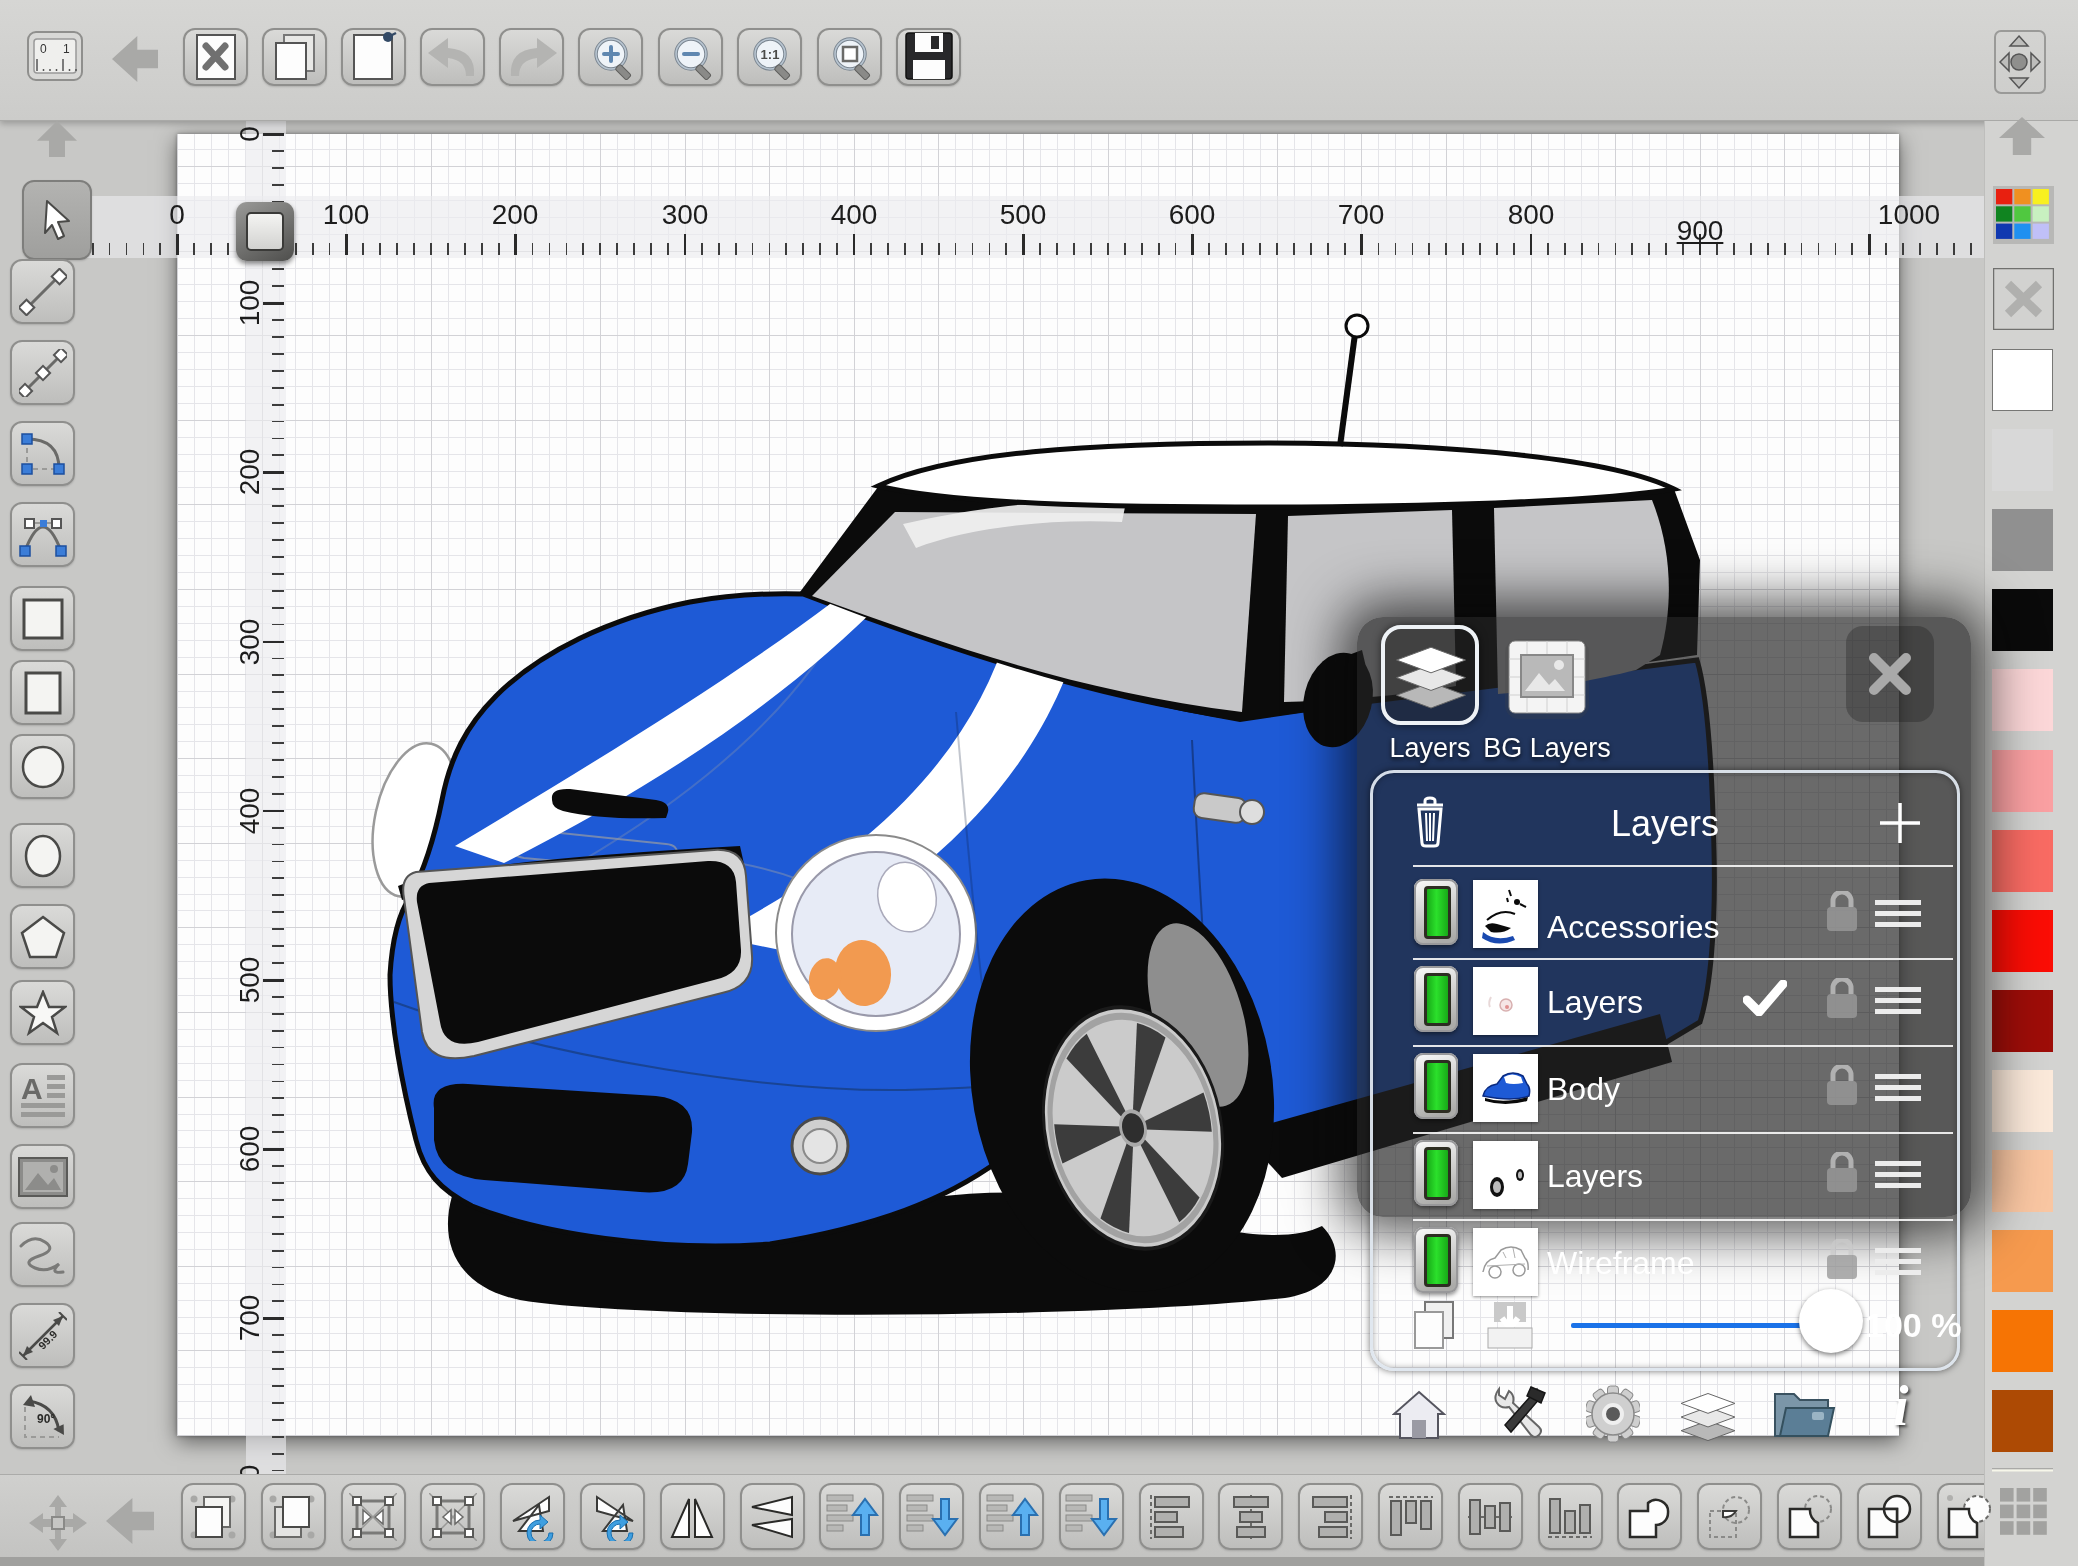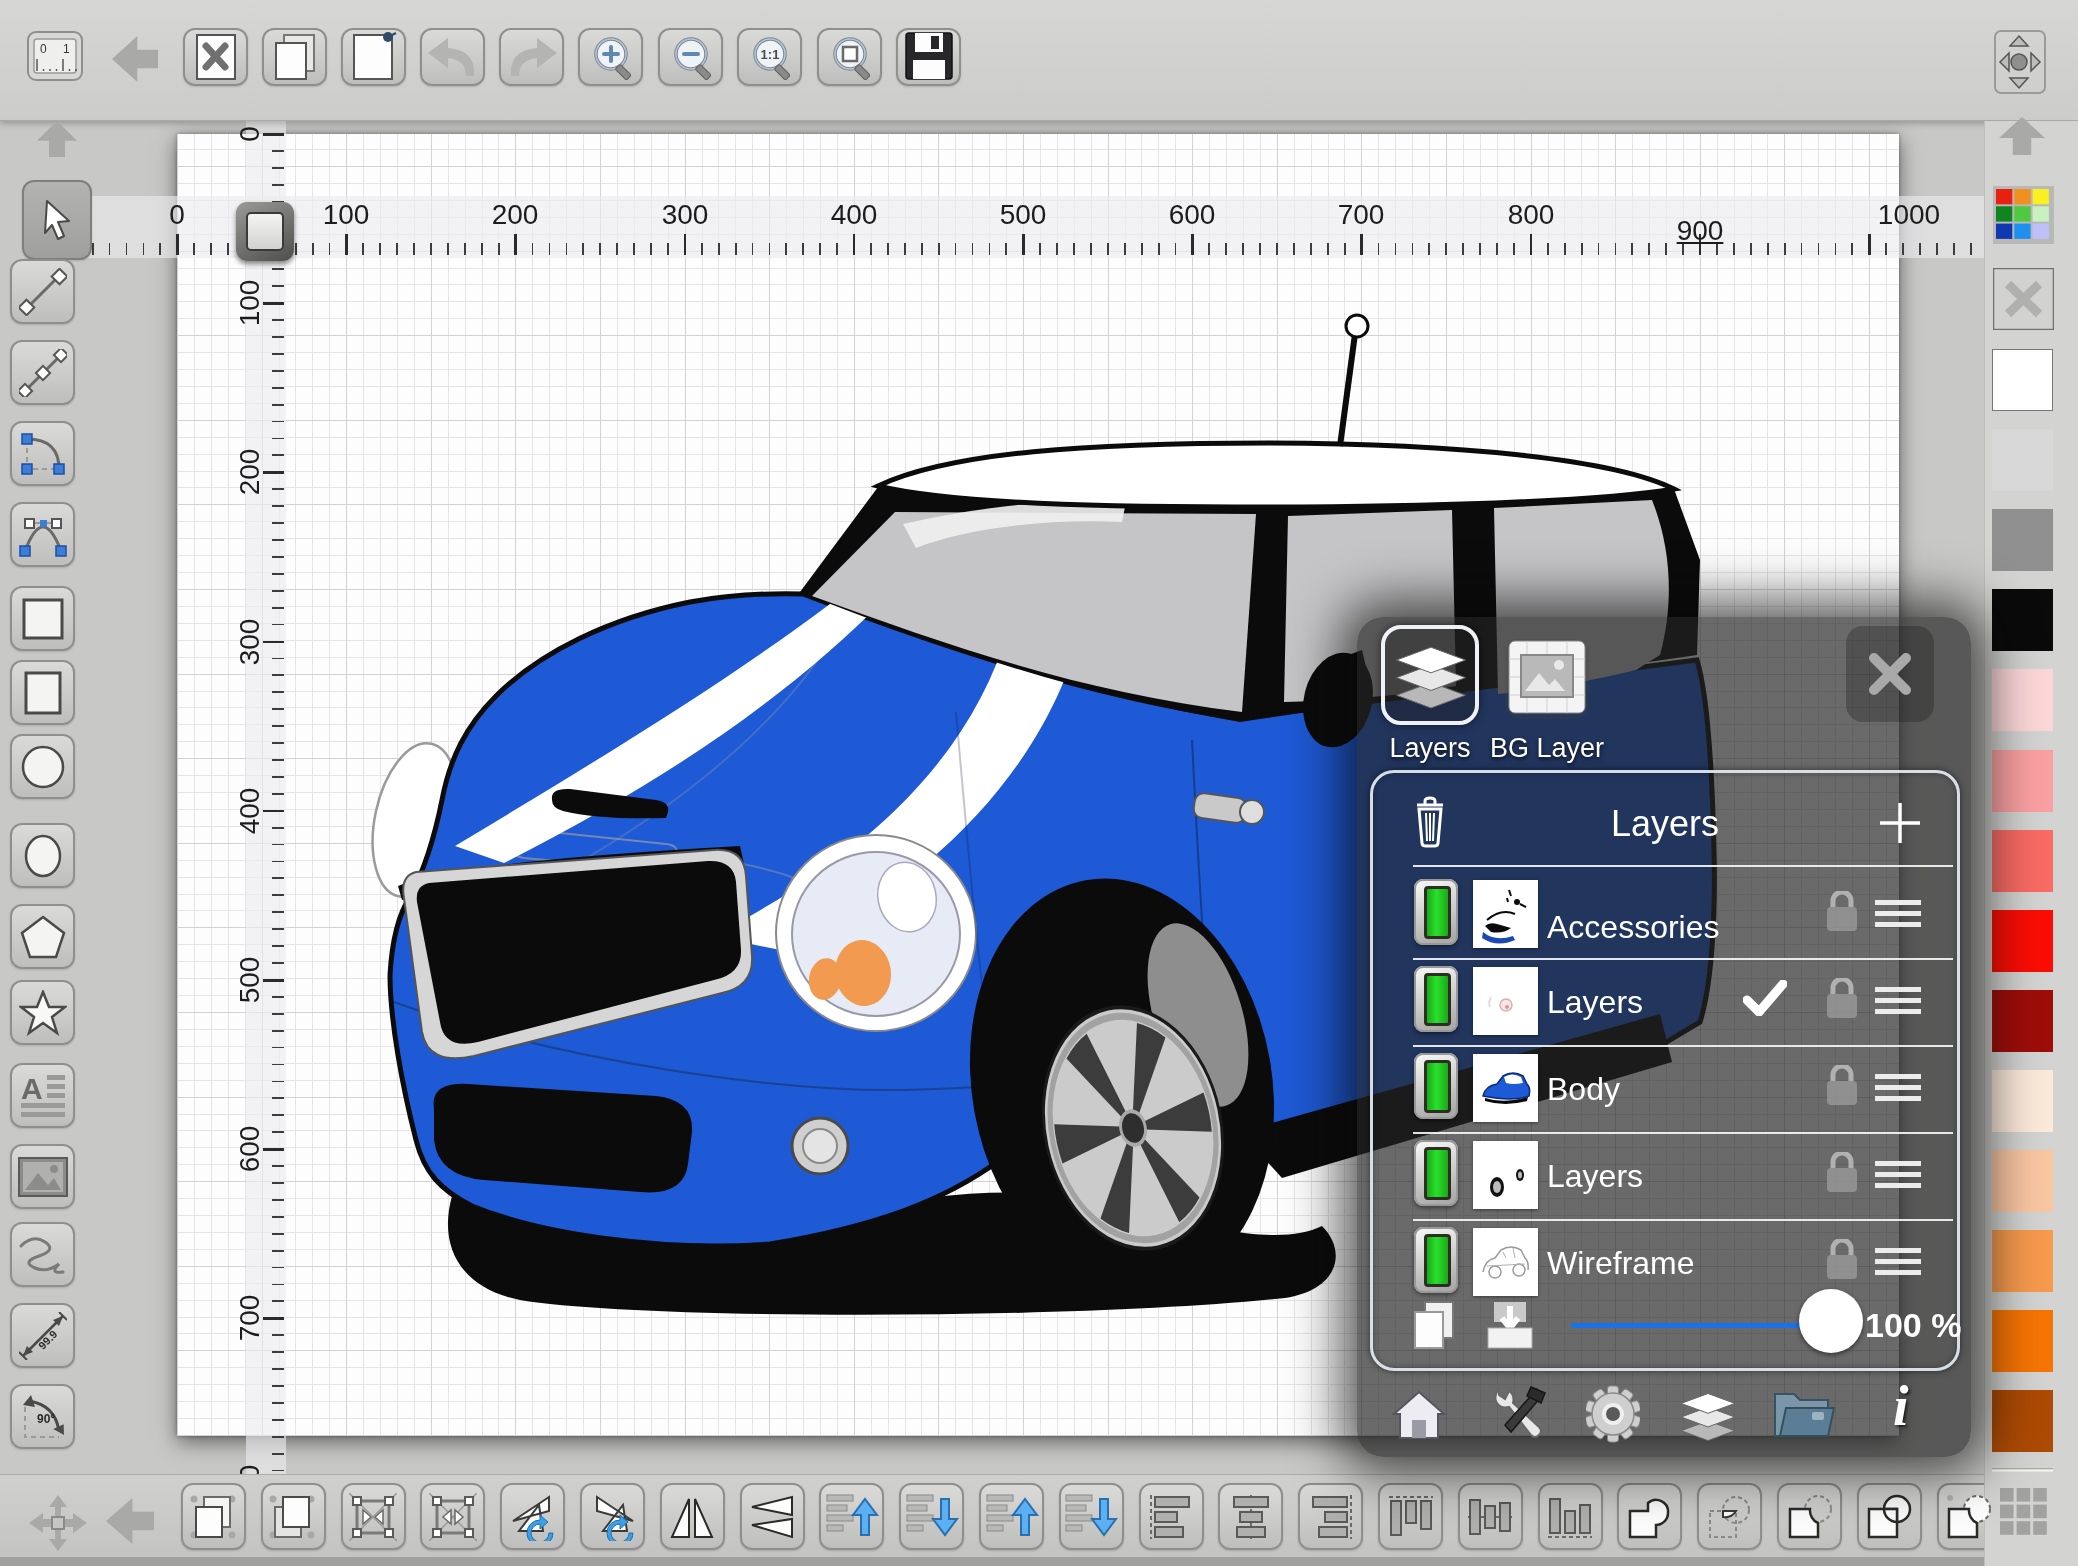--- a/index.html
+++ b/index.html
@@ -36,21 +36,21 @@
 .vnum{position:absolute;left:218px;font-size:28px;color:#1c1c1c;width:64px;height:64px;line-height:64px;
  text-align:center;transform:rotate(-90deg);z-index:21;}
 #origin{position:absolute;left:236px;top:202px;width:58px;height:59px;border-radius:11px;
  background:linear-gradient(150deg,#9a9a98,#4e4e4c);box-shadow:0 3px 5px rgba(0,0,0,0.45);z-index:22;}
 #origin .in{position:absolute;left:10px;top:10px;width:34px;height:35px;border-radius:5px;
  background:linear-gradient(#f4f4f2,#d2d2d0);border:2px solid #3a3a38;}
 .sw{position:absolute;left:1992px;width:61px;height:62px;z-index:33;box-sizing:border-box;}
 #sidestrip{position:absolute;left:1984px;top:121px;width:94px;height:1445px;background:#d3d3d1;
  border-left:1px solid #bebebc;z-index:32;}
 #carwrap{position:absolute;left:177px;top:134px;width:1722px;height:1302px;z-index:10;}
-#overlay{position:absolute;left:1357px;top:617px;width:614px;height:840px;
+#overlay{position:absolute;left:1357px;top:617px;width:614px;height:600px;
  background:rgba(36,36,36,0.68);border-radius:26px;z-index:40;
  box-shadow:0 0 52px 16px rgba(8,8,8,0.68);}
 #panel{position:absolute;left:13px;top:153px;width:590px;height:601px;
  border:3px solid rgba(222,230,238,0.95);border-radius:24px;box-sizing:border-box;
  box-shadow:0 0 7px rgba(0,0,0,0.55),inset 0 0 6px rgba(0,0,0,0.35);}
 .sep{position:absolute;left:40px;width:540px;height:2px;background:rgba(248,248,248,0.9);}
 .rowlabel{position:absolute;left:174px;font-size:32px;color:#fff;}
 .toggle{position:absolute;left:41px;width:44px;height:66px;border-radius:9px;
  background:linear-gradient(160deg,#fbfbfb,#ababa9 88%);box-shadow:inset 0 0 0 2px #98989a,0 2px 4px rgba(0,0,0,0.45);}
 .toggle .g{position:absolute;left:10px;top:7px;width:21px;height:47px;border-radius:4px;
@@ -575,21 +575,21 @@
         <path d="M18 52 L32 34 L42 46 L48 40 L58 52 Z" fill="#e8e8e8"></path>
         <circle cx="52" cy="26" r="5" fill="#e8e8e8"></circle>
       </svg>
     </div>
     <div id="closeX">
       <svg style="position:absolute;left:22px;top:24px;" width="44" height="46" viewBox="0 0 44 46">
         <path d="M6 8 L38 40 M38 8 L6 40" stroke="#a9a9a9" stroke-width="10" stroke-linecap="round"></path>
       </svg>
     </div>
     <div class="tablabel" style="left:24px;width:98px;text-align:center;">Layers</div>
-    <div class="tablabel" style="left:115px;width:150px;text-align:center;">BG Layer</div>
+    <div class="tablabel" style="left:115px;width:150px;text-align:center;">BG Layers</div>
     <div id="panel">
       <svg style="position:absolute;left:36px;top:20px;" width="42" height="58" viewBox="0 0 42 58">
         <path d="M8 12 L34 12 M16 12 L16 8 Q16 5 21 5 Q26 5 26 8 L26 12" fill="none" stroke="#fff" stroke-width="3"></path>
         <path d="M10 16 L13 50 Q13 53 17 53 L25 53 Q29 53 29 50 L32 16 Z" fill="none" stroke="#fff" stroke-width="3"></path>
         <path d="M17 20 L18 48 M21 20 L21 48 M25 20 L24 48" stroke="#fff" stroke-width="2"></path>
       </svg>
       <div style="position:absolute;left:0;top:30px;width:584px;text-align:center;font-size:36px;color:#fff;">Layers</div>
       <svg style="position:absolute;left:505px;top:28px;" width="44" height="44" viewBox="0 0 44 44">
         <path d="M22 2 L22 42 M2 22 L42 22" stroke="#fff" stroke-width="3.5"></path>
       </svg>

